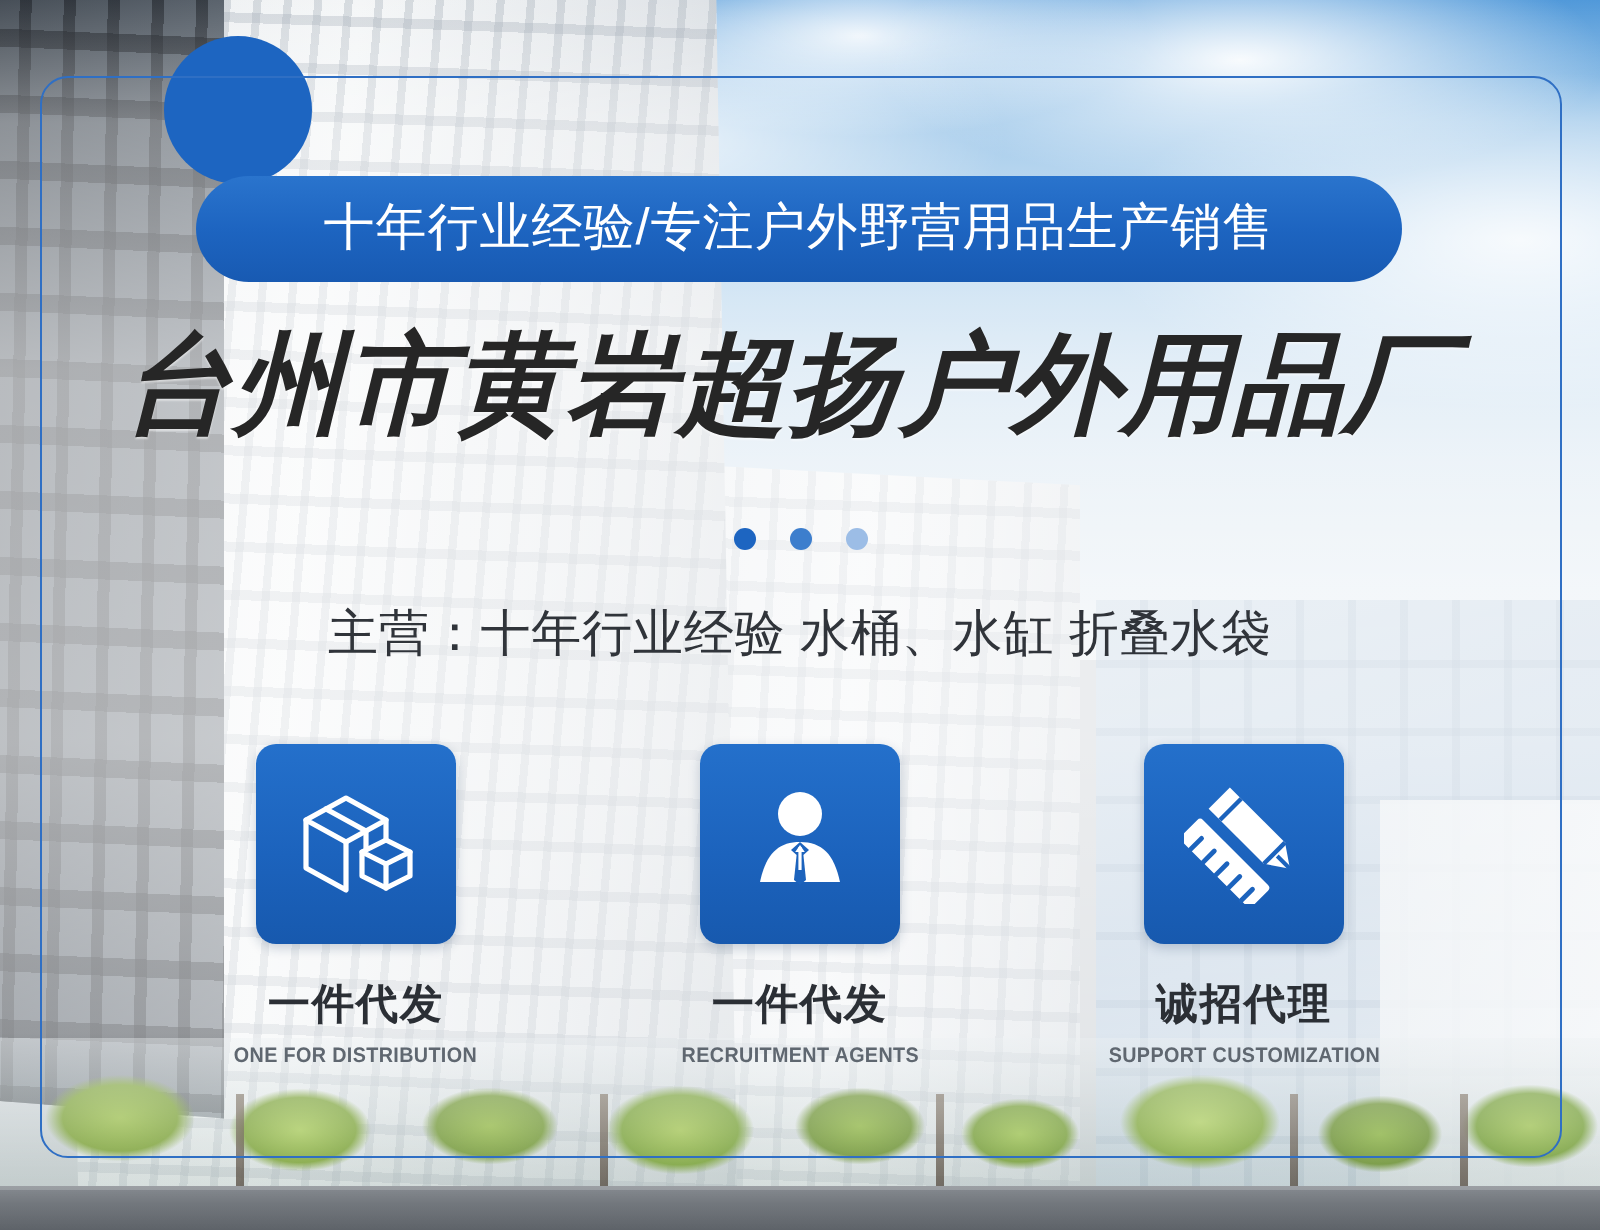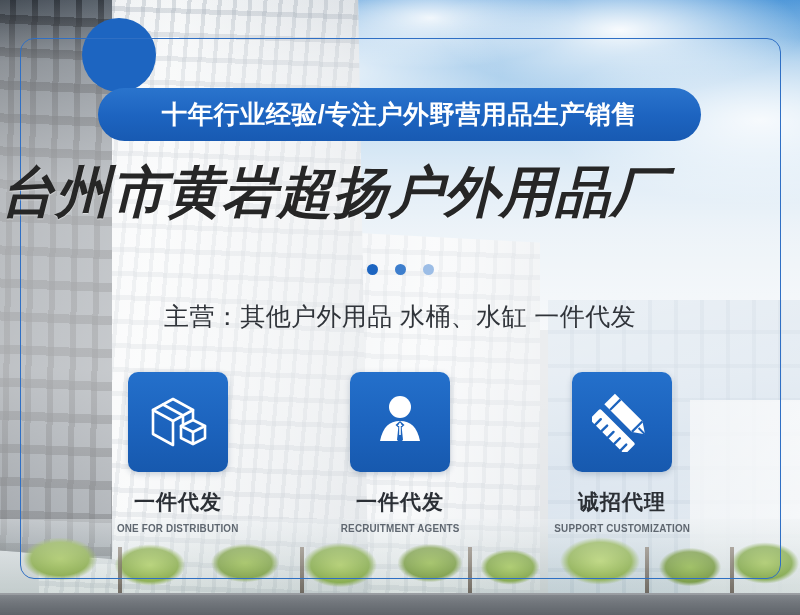--- a/index.html
+++ b/index.html
@@ -192,31 +192,31 @@
     width: 603px; height: 53px;
     border-radius: 27px;
     background: linear-gradient(180deg, #2a74cd 0%, #1d64c0 52%, #185ab2 100%);
     display: flex;
     align-items: center;
     justify-content: center;
   }
   .pill-text {
     color: #ffffff;
     font-size: 25.5px;
-    font-weight: bold;
+    font-weight: normal;
     letter-spacing: 0.5px;
     white-space: nowrap;
     line-height: 1;
   }
 
   .headline {
     position: absolute;
     left: 0; top: 164px;
     width: 788px;
-    text-align: left;
+    text-align: center;
     color: #262626;
     font-size: 55px;
     font-weight: bold;
     font-style: italic;
     letter-spacing: 0.5px;
     line-height: 1.05;
     white-space: nowrap;
     text-shadow: 0 1px 1px rgba(255,255,255,0.5);
   }
 
@@ -323,21 +323,21 @@
     </div>
 
     <div class="headline">台州市黄岩超扬户外用品厂</div>
 
     <div class="dots">
       <span class="dot d1"></span>
       <span class="dot d2"></span>
       <span class="dot d3"></span>
     </div>
 
-    <div class="subhead">主营：其他户外用品 水桶、水缸 一件代发</div>
+    <div class="subhead">主营：十年行业经验 水桶、水缸 折叠水袋</div>
 
     <div class="features">
 
       <div class="feature">
         <div class="tile">
           <span>
             <svg width="62" height="58" viewBox="0 0 62 58" fill="none" stroke="#ffffff" stroke-width="2.6" stroke-linejoin="round" stroke-linecap="round">
               <path d="M6 17 L26 6 L46 17 L26 28 Z"></path>
               <path d="M6 17 L6 41 L26 52 L26 28"></path>
               <path d="M46 17 L46 26"></path>

